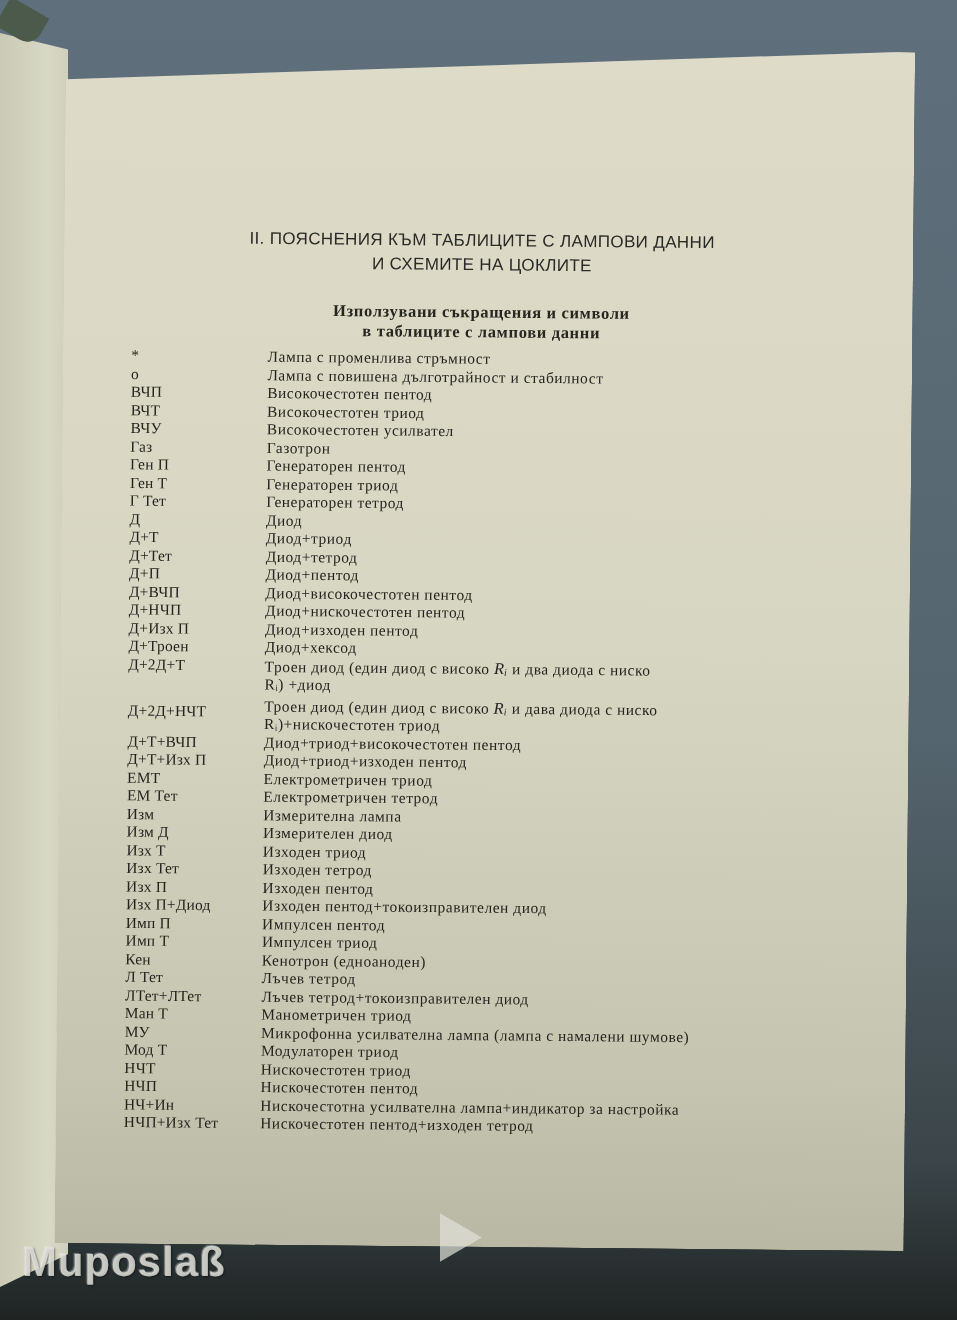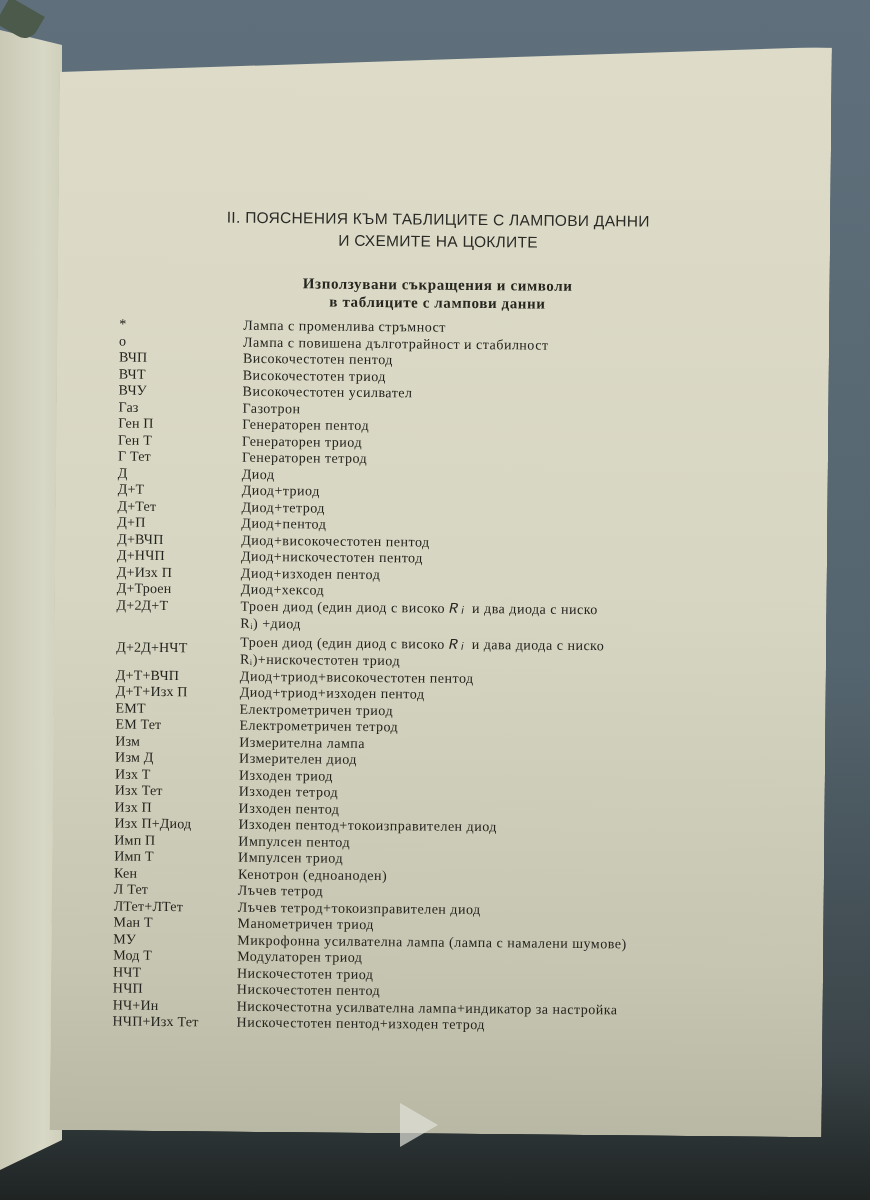--- a/index.html
+++ b/index.html
@@ -34,21 +34,21 @@
     position: absolute; left: 80px; top: 232px; width: 600px; text-align: center;
     font-size: 15px; line-height: 18px; color: #26261f; font-weight: bold; letter-spacing: 0.6px;
   }
   .table {
     position: absolute; left: 62px; top: 276px; width: 680px;
     font-size: 14px; color: #24241e;
   }
   .row { display: flex; line-height: 16.5px; }
   .abbr { width: 124px; flex: none; white-space: nowrap; letter-spacing: 0.2px; }
   .desc { flex: 1; letter-spacing: 0.5px; }
-  .desc i { font-style: italic; font-size: 15px; font-family: Liberation Mono, monospace; }
+  .desc i { font-style: italic; font-size: 15px; }
   .row.tall .desc { line-height: 16.5px; }
   .watermark {
     position: absolute; left: 8px; top: 995px; width: 460px; height: 180px; pointer-events: none;
     font-family: "DejaVu Sans", sans-serif; font-weight: bold; color: rgba(235,235,228,0.78);
     text-shadow: 1px 1px 2px rgba(0,0,0,0.45), -1px -1px 1px rgba(255,255,255,0.4);
   }
   .wm-balkan { position: absolute; left: 6px; top: 0; font-size: 34px; letter-spacing: 1px; font-family: "Liberation Sans", sans-serif; }
   .wm-auction { position: absolute; left: 0; top: 10px; font-size: 104px; letter-spacing: -2px; line-height: 1; }
   .wm-arrow {
     position: absolute; left: 392px; top: 108px; width: 0; height: 0;
@@ -238,13 +238,14 @@
       <div class="row">
           <span class="abbr">НЧП+Изх Тет</span>
           <span class="desc">Нискочестотен пентод+изходен тетрод</span>
         </div>
     </div>
   </div>
 </div>
 
 <div class="watermark">
   <div class="wm-arrow"></div>
+  <div class="wm-user">Muposlaß</div>
 </div>
 
 </body></html>

